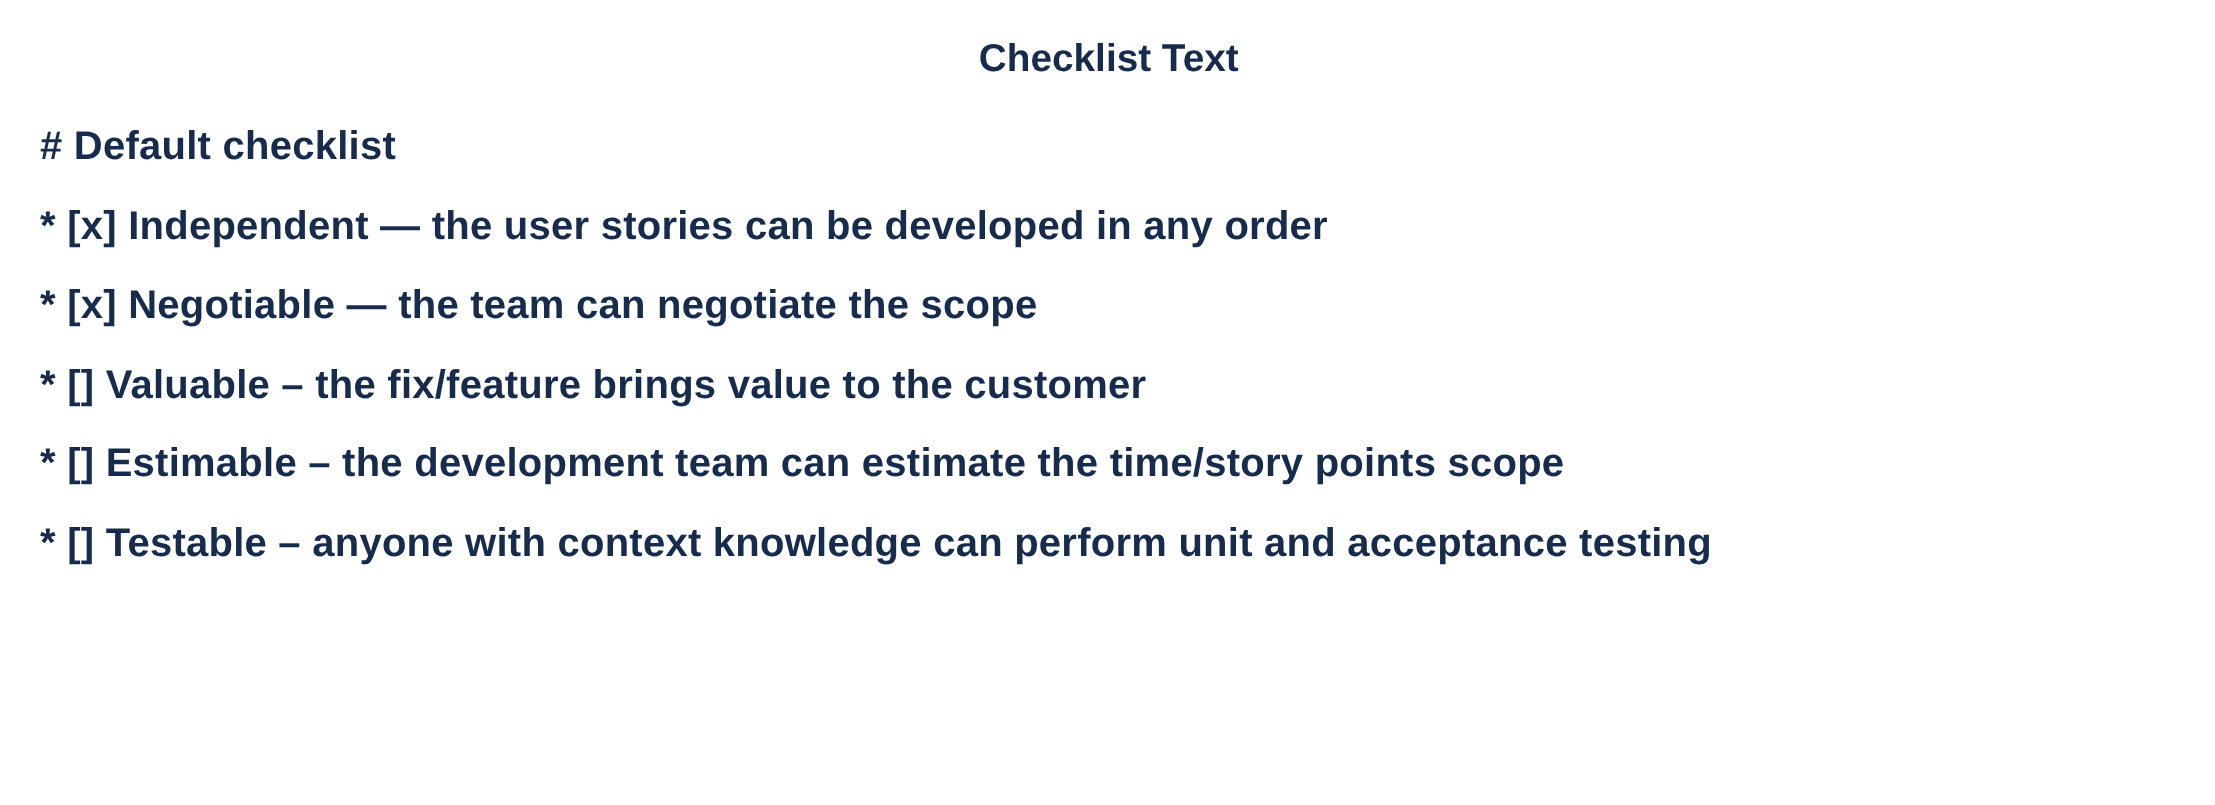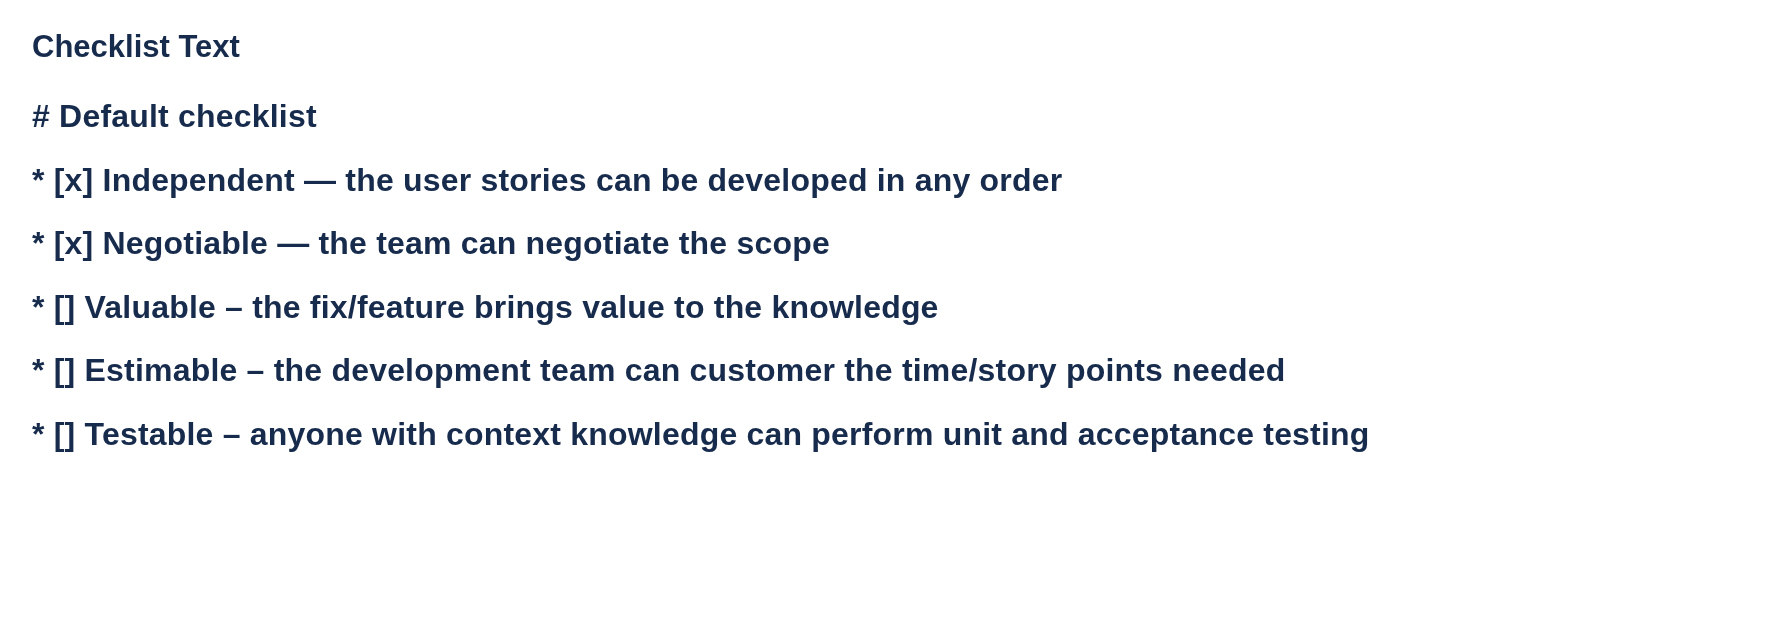--- a/index.html
+++ b/index.html
@@ -17,20 +17,21 @@
   .panel {
     padding: 22px 30px 0 32px;
   }
   .panel-title {
     font-size: 31px;
     font-weight: 700;
     line-height: 1.2;
     margin: 0;
     padding: 6px 0 14px 0;
     color: #172b4d;
+    text-align: center;
   }
   .checklist-lines {
     margin-top: 6px;
   }
   .line {
     font-size: 32px;
     font-weight: 700;
     line-height: 63.5px;
     white-space: pre;
     color: #172b4d;
@@ -40,17 +41,17 @@
 </head>
 <body>
 
 <div class="panel">
   <h2 class="panel-title">Checklist Text</h2>
 
   <div class="checklist-lines">
     <div class="line"># Default checklist</div>
     <div class="line">* [x] Independent — the user stories can be developed in any order</div>
     <div class="line">* [x] Negotiable — the team can negotiate the scope</div>
-    <div class="line">* [] Valuable – the fix/feature brings value to the knowledge</div>
-    <div class="line">* [] Estimable – the development team can customer the time/story points needed</div>
+    <div class="line">* [] Valuable – the fix/feature brings value to the customer</div>
+    <div class="line">* [] Estimable – the development team can estimate the time/story points scope</div>
     <div class="line">* [] Testable – anyone with context knowledge can perform unit and acceptance testing</div>
   </div>
 </div>
 
 </body></html>

